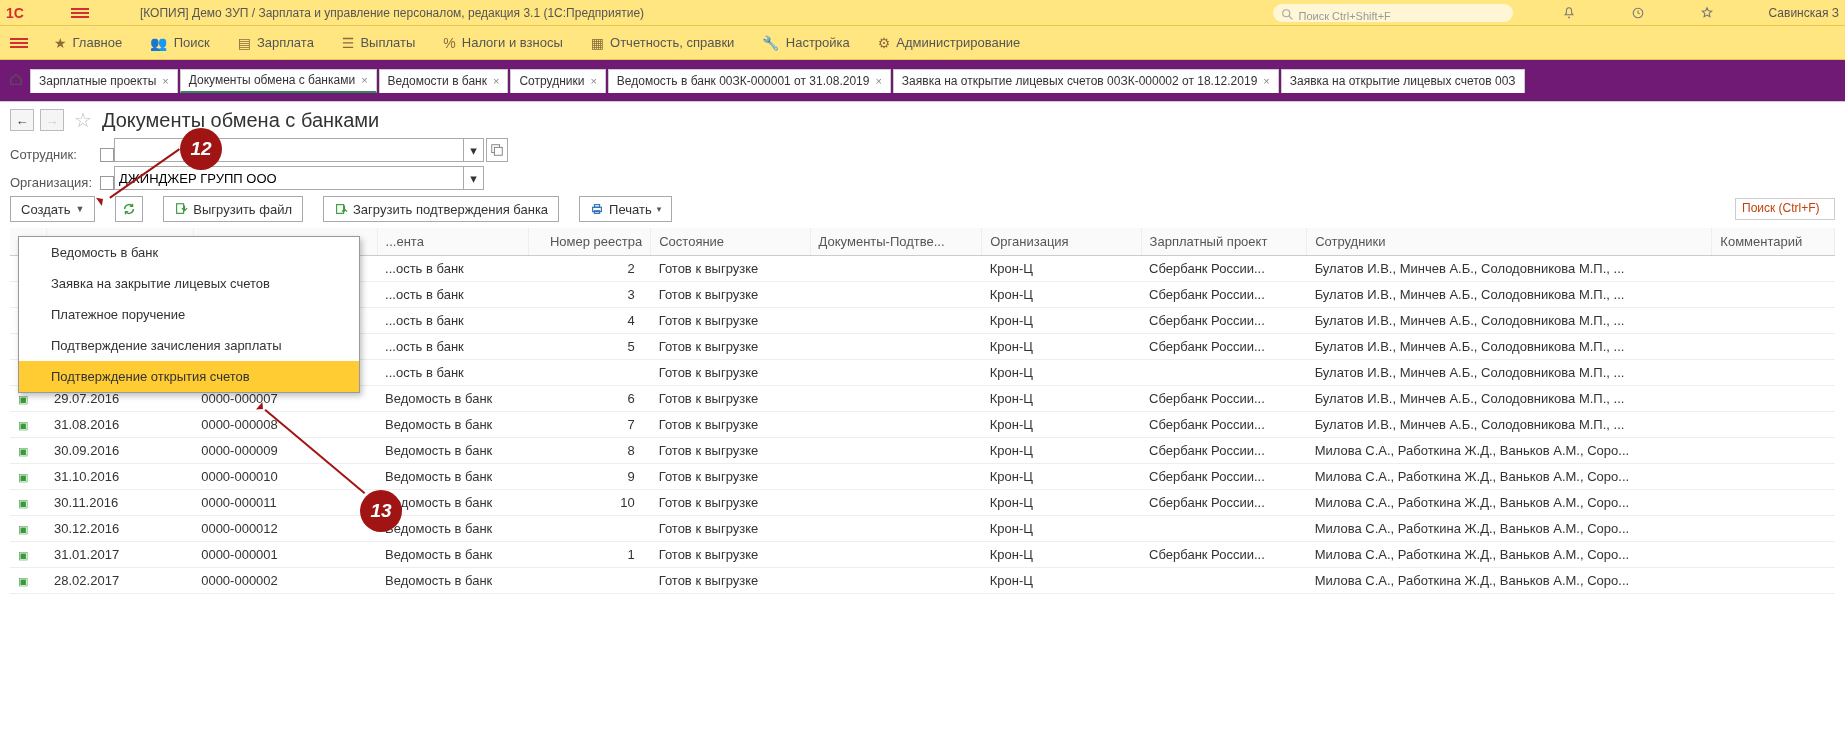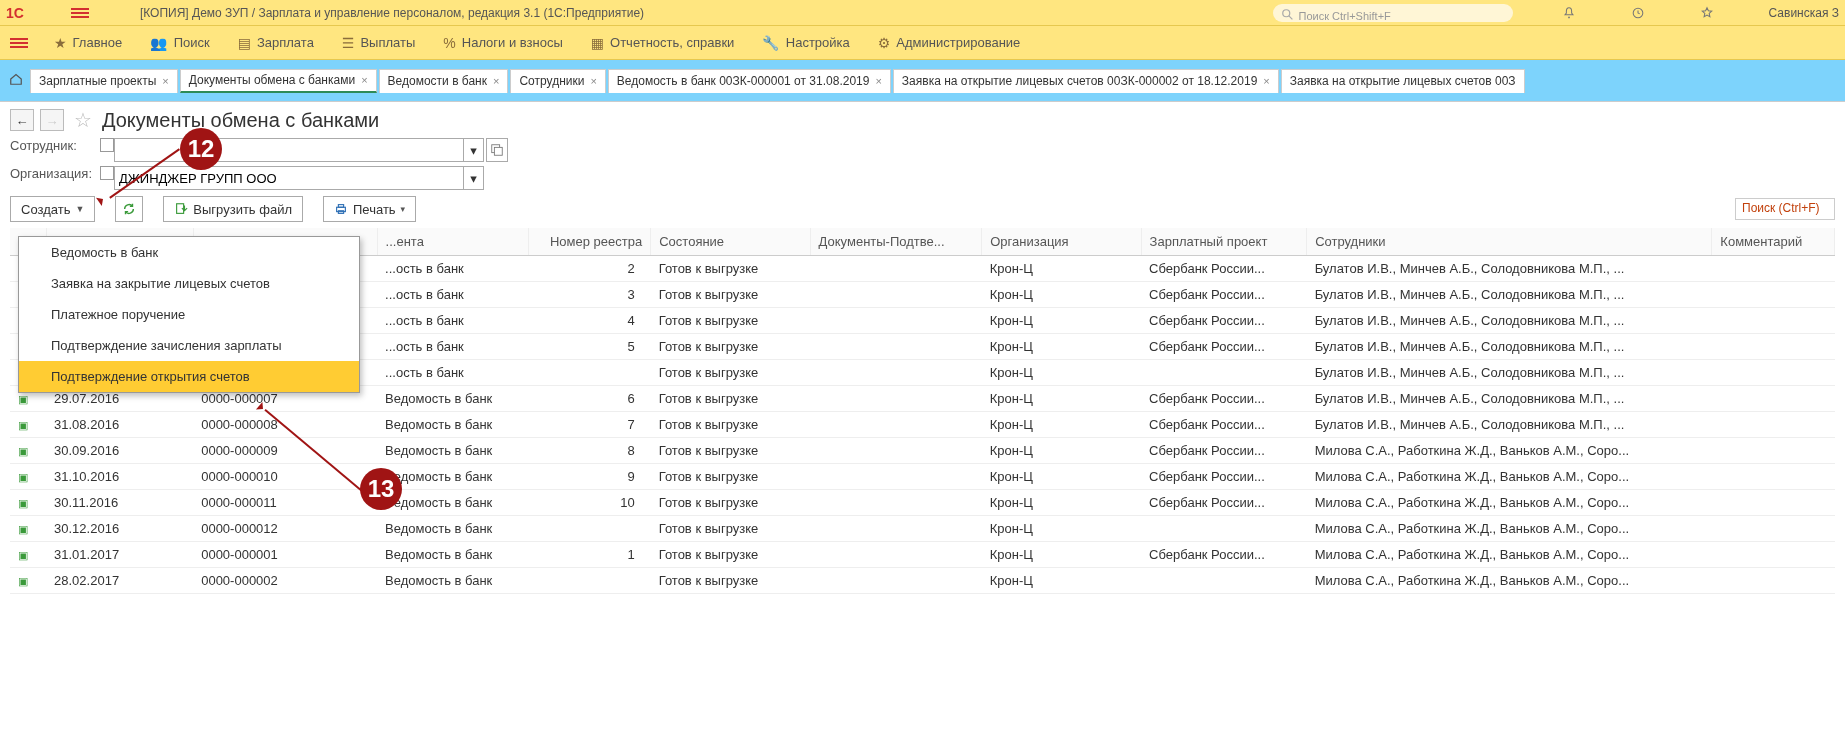--- a/index.html
+++ b/index.html
@@ -8,31 +8,31 @@
   .logo { color:#d32f2f; font-weight:bold; font-size:14px; margin-right:4px; }
   .menu-burger { width:18px; display:flex; flex-direction:column; gap:2px; margin-right:8px; }
   .menu-burger span { height:2px; background:#d32f2f; }
   .title-text { flex:1; color:#555; font-size:12px; }
   .searchbox-top { width:240px; height:18px; background:#fff6d6; border:none; border-radius:9px; padding:0 8px; font-size:11px; color:#999; display:flex; align-items:flex-end; }
   .titlebar-icon { width:18px; height:18px; margin:0 4px; color:#777; display:flex; align-items:center; justify-content:center; }
   .user-name { font-size:12px; color:#555; margin-left:6px; }
   .mainmenu { background:#ffe680; border-bottom:1px solid #e6c84f; height:34px; display:flex; align-items:center; padding:0 10px; gap:22px; }
   .mainmenu-item { display:flex; align-items:center; gap:6px; color:#555; cursor:pointer; font-size:13px; }
   .mainmenu-icon { color:#8a6d3b; font-size:14px; }
-  .sections-bar { height:42px; border-bottom:1px solid #ccc; display:flex; align-items:center; padding:17px 6px; background:#7dd3fc; overflow:hidden; }
+  .sections-bar { height:42px; border-bottom:1px solid #ccc; display:flex; align-items:center; padding:17px 6px; background:#701a75; overflow:hidden; }
   .home-btn { width:20px; text-align:center; color:#555; margin-right:4px; }
   .tab { border:1px solid #ccc; border-bottom:none; padding:3px 8px; margin-right:2px; display:flex; align-items:center; background:#fff; font-size:12px; white-space:nowrap; height:24px; cursor:pointer;}
   .tab.active { border-bottom:2px solid #2e8b57; }
   .tab .close-x { margin-left:6px; color:#888; font-size:11px; }
   .content { padding:6px 10px; }
   .toolbar-row1 { display:flex; align-items:center; gap:6px; margin-bottom:6px; }
   .nav-btn { width:24px; height:22px; border:1px solid #bbb; background:#f5f5f5; display:flex; align-items:center; justify-content:center; font-size:13px; cursor:pointer;}
   .star-outline { font-size:20px; color:#bbb; margin:0 4px; }
   .page-title { font-size:20px; font-weight:normal; color:#333; }
-  .filter-row { display:flex; align-items:flex-start; margin-bottom:4px; font-size:13px; }
+  .filter-row { display:flex; align-items:flex-end; margin-bottom:4px; font-size:13px; }
   .filter-label { width:90px; color:#555; }
   .checkbox { width:14px; height:14px; border:1px solid #999; }
   .filter-input { border:1px solid #aaa; height:24px; width:350px; padding:0 4px; font-size:13px; background:#fff;}
   .dd-btn { width:20px; height:24px; border:1px solid #aaa; border-left:none; background:#fff; display:flex; align-items:center; justify-content:center; cursor:pointer;}
   .small-btn { width:22px; height:24px; border:1px solid #aaa; background:#fff; margin-left:2px; display:flex; align-items:center; justify-content:center; }
   .cmdbar { display:flex; align-items:center; gap:20px; margin:6px 0; }
   .btn { border:1px solid #aaa; background:#fff; padding:3px 10px; font-size:13px; display:flex; align-items:center; gap:5px; cursor:pointer; height:26px;}
   .btn .caret { font-size:9px; color:#555; }
   .icon-refresh { color:#2e8b57; }
   .icon-export { color:#2e8b57; }
@@ -41,21 +41,21 @@
   .cmdbar-spacer { flex:1; }
   .search-grid { border:1px solid #ccc; padding:2px 6px; color:#c2410c; font-size:12px; width:100px; height:22px;}
   .table { width:100%; border-collapse:collapse; font-size:13px; }
   .table th { text-align:left; font-weight:normal; color:#555; border-bottom:1px solid #ccc; padding:6px 8px; background:#fafafa; border-right:1px solid #eee;}
   .table td { border-bottom:1px solid #eee; padding:5px 8px; white-space:nowrap; overflow:hidden; text-overflow:ellipsis; }
   .row-icon { color:#3a9a3a; font-size:11px; margin-right:3px; }
   .num-col { text-align:right; padding-right:16px !important;}
   .dropdown-menu { position:absolute; left:18px; top:236px; width:342px; background:#fff; border:1px solid #999; box-shadow:2px 3px 6px rgba(0,0,0,0.25); }
   .dropdown-item { padding:8px 32px; font-size:13px; cursor:pointer; }
   .dropdown-item.highlight { background:#ffcc33; }
-  .annot { position:absolute; width:42px; height:42px; background:#a01414; border-radius:50%; color:#fff; display:flex; align-items:center; justify-content:center; font-size:24px; font-weight:bold; }
+  .annot { position:absolute; width:42px; height:42px; background:#a01414; border-radius:50%; color:#fff; display:flex; align-items:center; justify-content:center; font-size:19px; font-weight:bold;font-style:italic; }
   .arrow-line { position:absolute; background:#a01414; height:2px; transform-origin:0 0; }
   .arrow-head { position:absolute; width:0; height:0; border:5px solid transparent; }
   svg.ai { width:14px; height:14px; }
 </style>
 </head>
 <body>
 
 <div class="titlebar">
   <span class="logo">1C</span>
   <div class="menu-burger">
@@ -208,20 +208,27 @@
           <path d="M3 8a5 5 0 019-3M13 8a5 5 0 01-9 3" fill="none" stroke="#3a9a3a" stroke-width="1.6"></path>
           <path d="M12 2v3h-3M4 14v-3h3" fill="none" stroke="#3a9a3a" stroke-width="1.6"></path>
         </svg>
     </div>
     <div class="btn">
       <svg class="ai icon-export" viewBox="0 0 16 16">
           <rect x="3" y="2" width="8" height="11" fill="none" stroke="#3a9a3a" stroke-width="1.3"></rect>
           <path d="M9 7l3 3 3-3M12 10V4" fill="none" stroke="#3a9a3a" stroke-width="1.3"></path>
         </svg>
       <span>Выгрузить файл</span>
+    </div>
+    <div class="btn">
+      <svg class="ai icon-import" viewBox="0 0 16 16">
+          <rect x="3" y="3" width="8" height="10" fill="none" stroke="#3a9a3a" stroke-width="1.3"></rect>
+          <path d="M9 11l3-3 3 3M12 4v7" fill="none" stroke="#3a9a3a" stroke-width="1.3"></path>
+        </svg>
+      <span>Загрузить подтверждения банка</span>
     </div>
     <div class="btn">
       <svg class="ai icon-print" viewBox="0 0 16 16">
           <rect x="3" y="6" width="10" height="5" fill="none" stroke="#2e6fb5" stroke-width="1.3"></rect>
           <rect x="5" y="3" width="6" height="3" fill="none" stroke="#2e6fb5" stroke-width="1.3"></rect>
           <rect x="5" y="10" width="6" height="3" fill="none" stroke="#2e6fb5" stroke-width="1.3"></rect>
         </svg>
       <span>Печать</span>
         <span class="caret">▾</span>
     </div>
@@ -424,15 +431,15 @@
     <div class="dropdown-item">Заявка на закрытие лицевых счетов</div>
     <div class="dropdown-item">Платежное поручение</div>
     <div class="dropdown-item">Подтверждение зачисления зарплаты</div>
     <div class="dropdown-item highlight">Подтверждение открытия счетов</div>
   </div>
 
 <div class="annot" style="left:180px; top:128px">12</div>
 <div class="arrow-line" style="left:180px; top:150px; width:85px; transform:rotate(145deg);"></div>
 <div class="arrow-head" style="left:98px; top:194px; border-right-color:#a01414; transform:rotate(145deg);"></div>
 
-<div class="annot" style="left:360px; top:468px">13</div>
+<div class="annot" style="left:360px; top:490px">13</div>
 <div class="arrow-line" style="left:364px; top:494px; width:130px; transform:rotate(-140deg);"></div>
 <div class="arrow-head" style="left:258px; top:404px; border-right-color:#a01414; transform:rotate(-140deg);"></div>
 
 </body></html>

